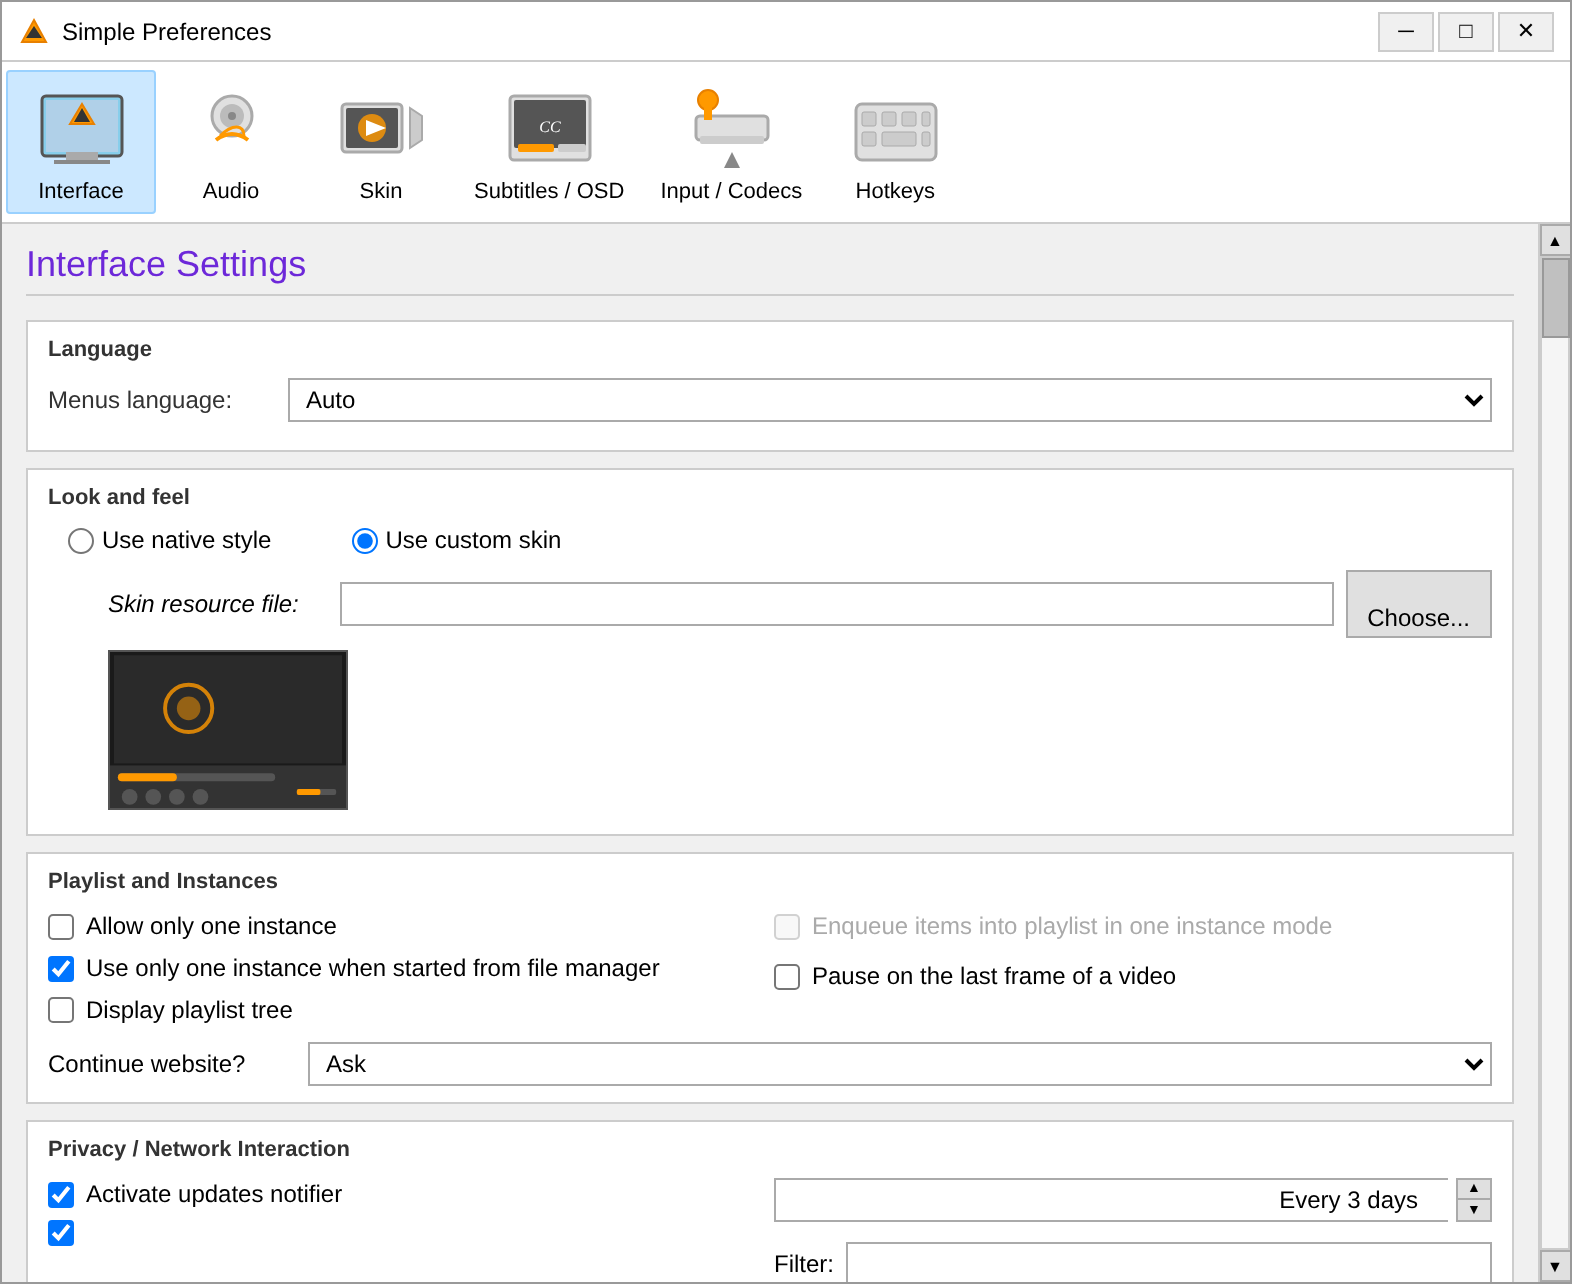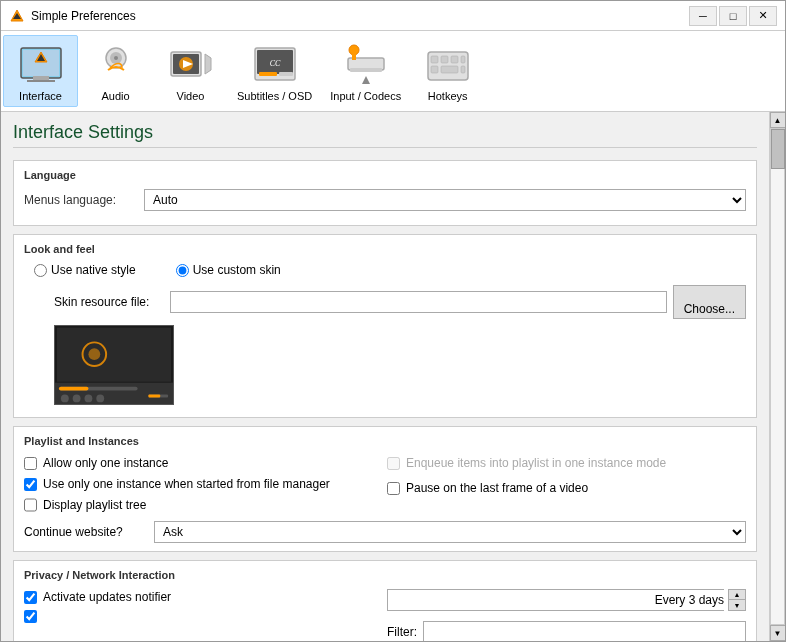--- a/index.html
+++ b/index.html
@@ -124,21 +124,21 @@
       height: 40px;
       background: #c0c0c0;
       border: 1px solid #999;
       position: absolute;
       top: 0;
     }
 
     .page-title {
       font-size: 18px;
       font-weight: 300;
-      color: #14532d;
+      color: #6d28d9;
       margin-bottom: 12px;
       padding-bottom: 4px;
       border-bottom: 1px solid #ccc;
     }
 
     .section {
       background: #fff;
       border: 1px solid #ccc;
       margin-bottom: 8px;
       padding: 8px 10px;
@@ -187,21 +187,21 @@
     input[type="radio"] { cursor: pointer; }
     input[type="checkbox"] { cursor: pointer; }
 
     .skin-row {
       display: flex;
       align-items: center;
       gap: 6px;
       margin-bottom: 6px;
       padding-left: 30px;
     }
-    .skin-label { min-width: 110px; }
+    .skin-label { min-width: 110px; font-style: italic; }
     .skin-input {
       flex: 1;
       height: 22px;
       border: 1px solid #aaa;
       background: white;
       padding: 0 4px;
     }
     .choose-btn {
       height: 22px;
       padding: 16px 10px;
@@ -271,21 +271,21 @@
     .spinbox-row {
       display: flex;
       align-items: center;
       gap: 4px;
     }
     .spinbox-input {
       flex: 1;
       height: 22px;
       border: 1px solid #aaa;
       border-right: none;
-      padding: 0 0;
+      padding: 0 15px;
       font-size: 12px;
       background: white;
       text-align: right;
     }
     .spinbox-arrows {
       display: flex;
       flex-direction: column;
       border: 1px solid #aaa;
       height: 22px;
     }
@@ -362,21 +362,21 @@
     </div>
 
     <div class="toolbar-item">
       <svg width="48" height="48" viewBox="0 0 48 48">
         <rect x="4" y="12" width="30" height="24" rx="2" fill="#e0e0e0" stroke="#aaa" stroke-width="1.5"></rect>
         <polygon points="38,14 44,18 44,30 38,34" fill="#ccc" stroke="#aaa" stroke-width="1"></polygon>
         <rect x="6" y="14" width="26" height="20" rx="1" fill="#555"></rect>
         <ellipse cx="19" cy="24" rx="7" ry="7" fill="#f90" opacity="0.8"></ellipse>
         <polygon points="16,20 26,24 16,28" fill="white"></polygon>
       </svg>
-      <span class="toolbar-label">Video</span>
+      <span class="toolbar-label">Skin</span>
     </div>
 
     <div class="toolbar-item">
       <svg width="48" height="48" viewBox="0 0 48 48">
         <rect x="4" y="8" width="40" height="32" rx="2" fill="#e0e0e0" stroke="#aaa" stroke-width="1.5"></rect>
         <rect x="6" y="10" width="36" height="24" rx="1" fill="#555"></rect>
         <rect x="8" y="32" width="18" height="4" rx="1" fill="#f90"></rect>
         <rect x="28" y="32" width="14" height="4" rx="1" fill="#ccc"></rect>
         <text x="24" y="26" fill="white" font-size="8" text-anchor="middle" font-family="serif" font-style="italic">CC</text>
       </svg>

